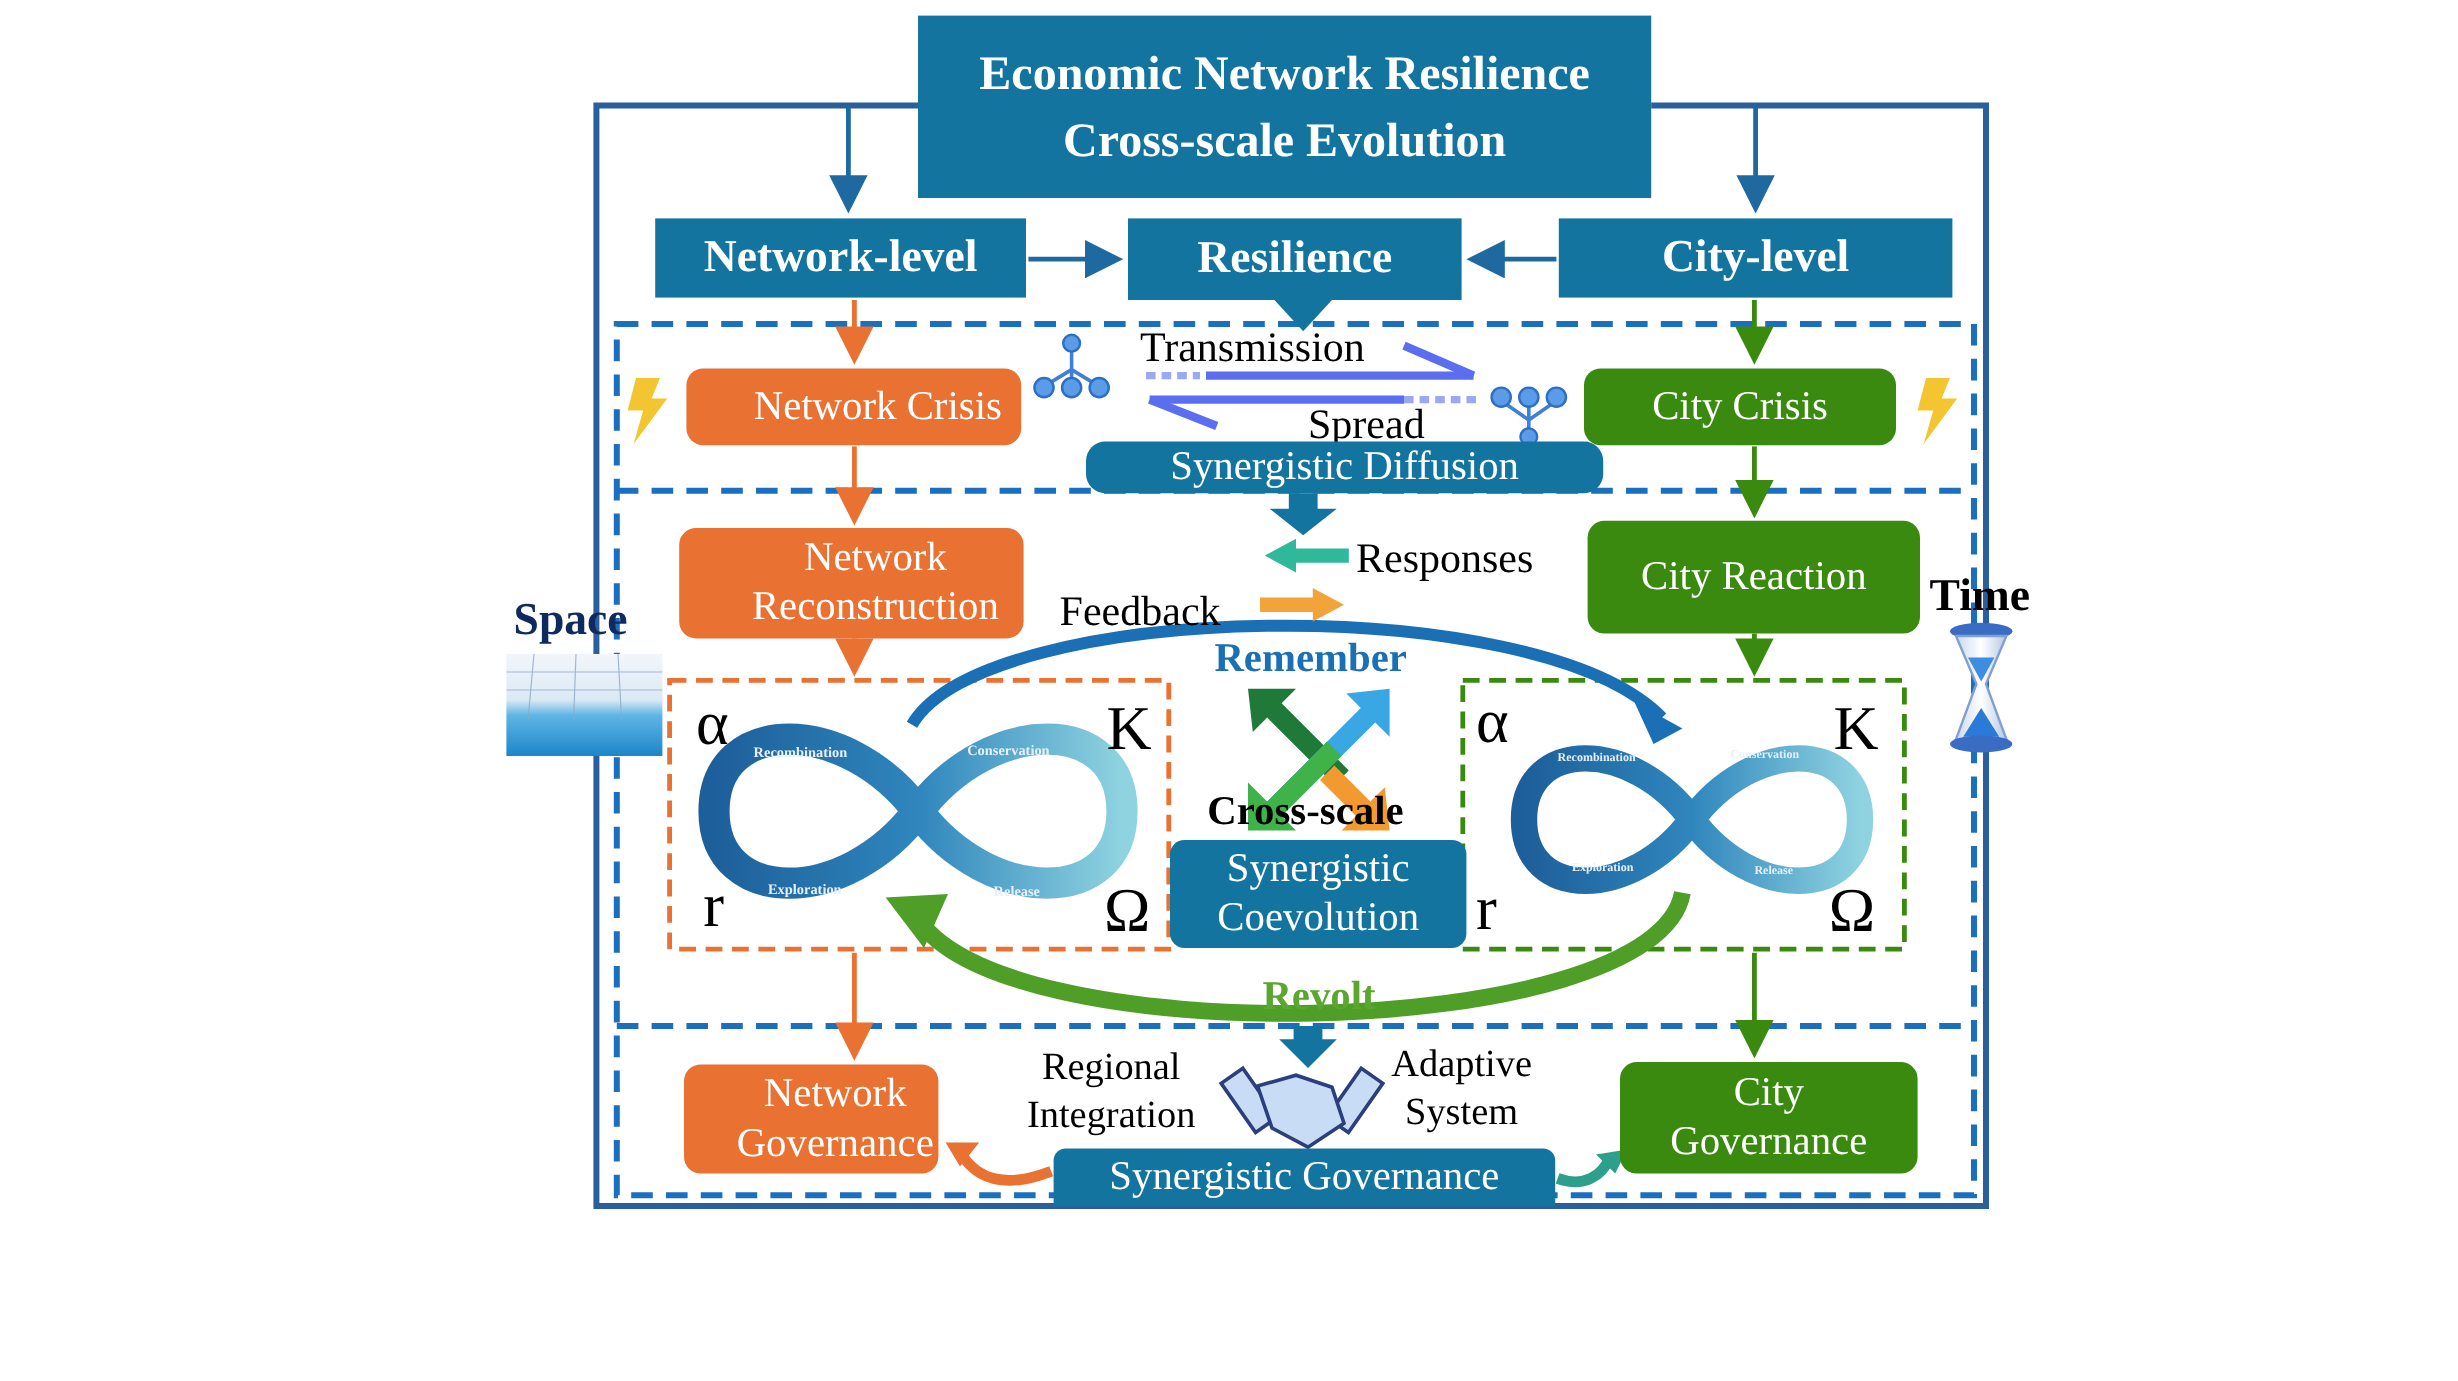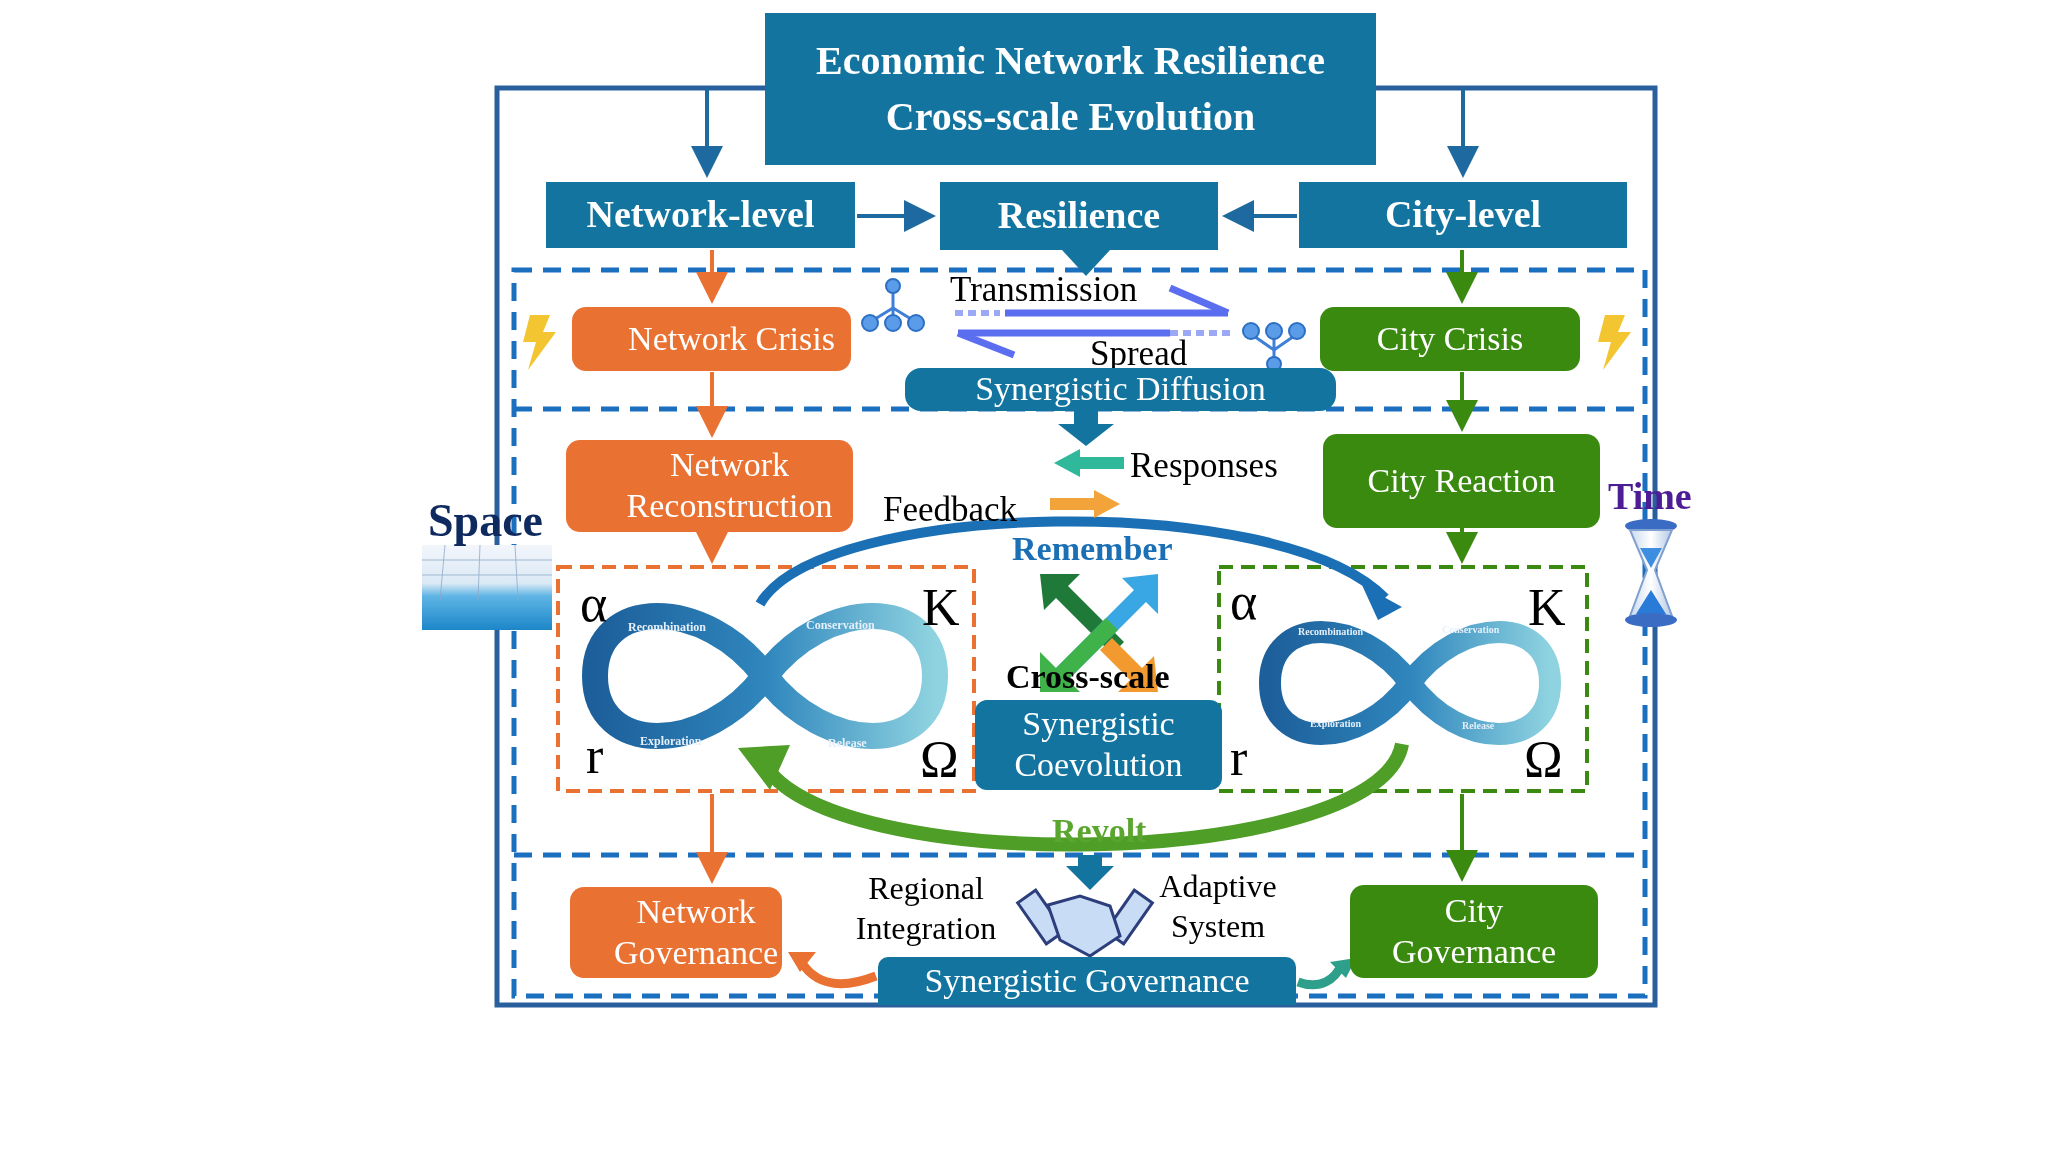--- a/index.html
+++ b/index.html
@@ -172,22 +172,22 @@
 <div class="box teal bold" style="left:546px;top:182px;width:309px;height:66px;font-size:38px;">
   <span>Network-level</span>
 </div>
 <div class="box teal bold" style="left:940px;top:182px;width:278px;height:68px;font-size:38px;">
   <span>Resilience</span>
 </div>
 <div class="box teal bold" style="left:1299px;top:182px;width:328px;height:66px;font-size:38px;">
   <span>City-level</span>
 </div>
 
-<div class="abs bold" style="left:428px;top:494px;font-size:46px;color:#0f2a5e;">Space</div>
-<div class="abs bold" style="left:1608px;top:474px;font-size:38px;color:#4c1d95;">Time</div>
+<div class="abs bold" style="left:428px;top:494px;font-size:38px;color:#0f2a5e;">Space</div>
+<div class="abs bold" style="left:1608px;top:474px;font-size:38px;color:#000000;">Time</div>
 
 <div class="box orange" style="left:572px;top:307px;width:279px;height:64px;font-size:34px;">
   <span>Network Crisis</span>
 </div>
 <div class="box green" style="left:1320px;top:307px;width:260px;height:64px;font-size:34px;">
   <span>City Crisis</span>
 </div>
 <div class="lbl" style="left:950px;top:272px;">Transmission</div>
 <div class="lbl" style="left:1090px;top:336px;">Spread</div>
 <div class="box tealr" style="left:905px;top:368px;width:431px;height:43px;font-size:34px;border-radius:16px;">

